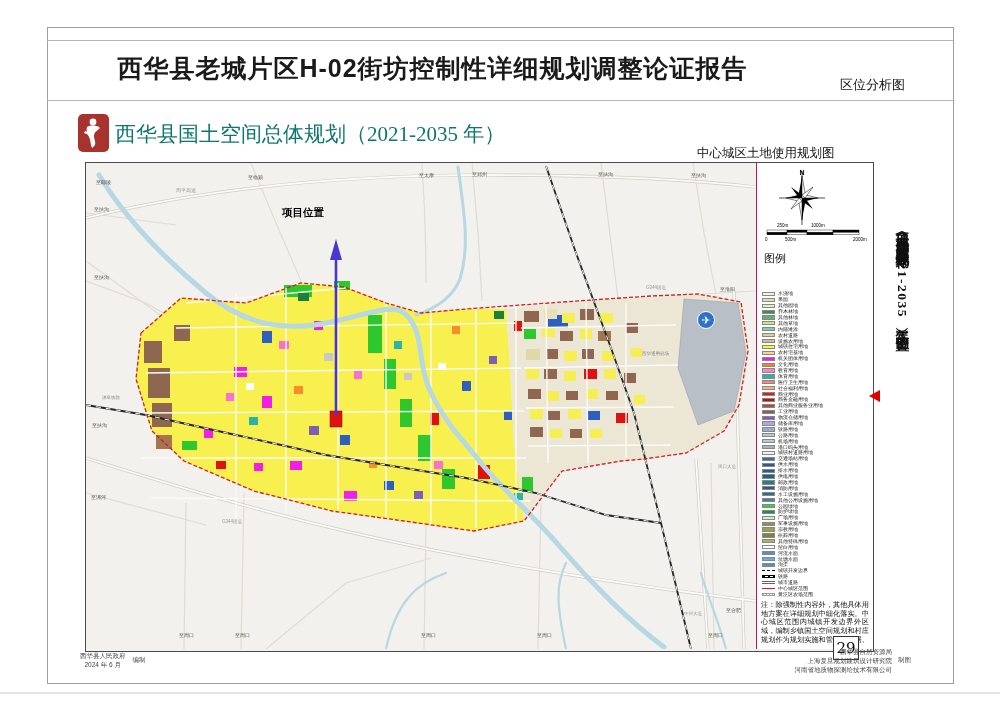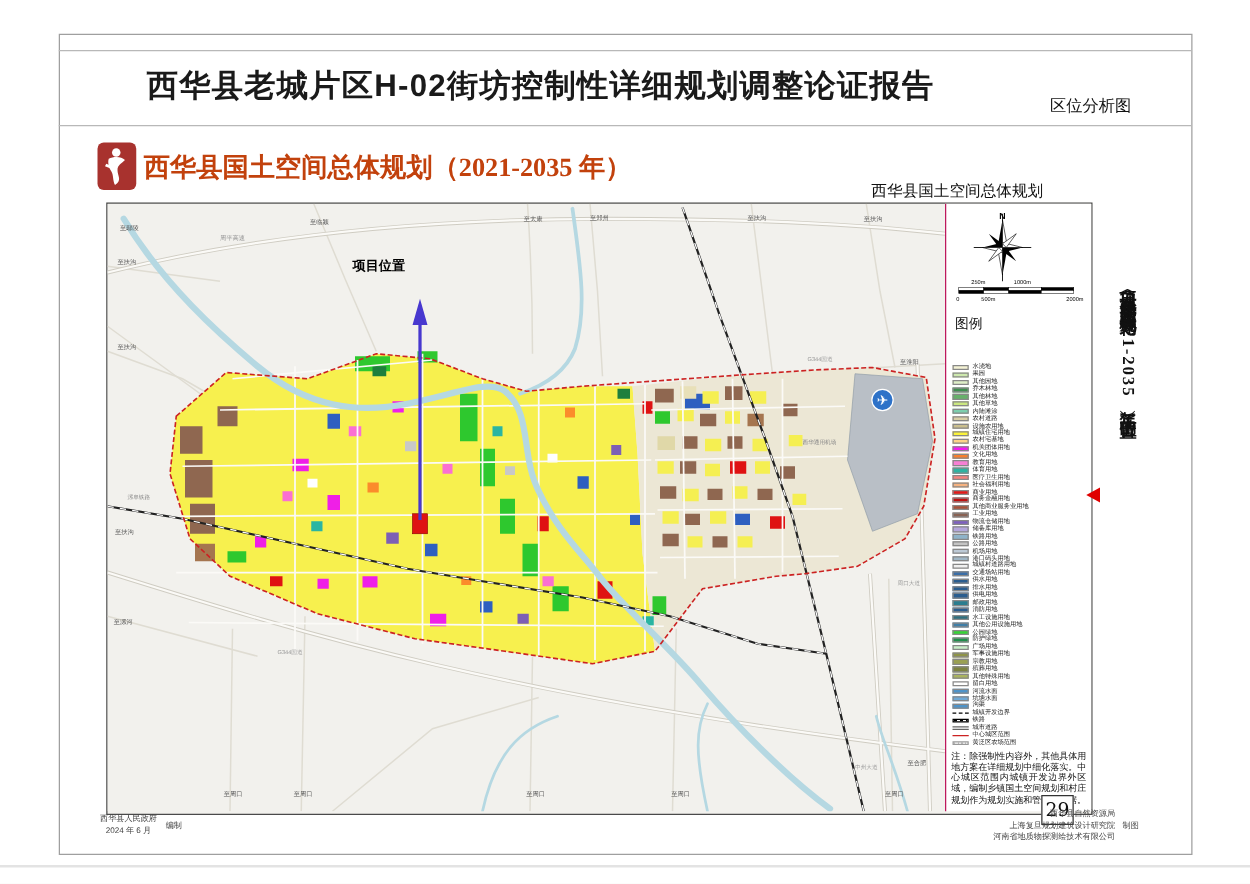--- a/index.html
+++ b/index.html
@@ -6,22 +6,22 @@
   body{width:1000px;height:707px;position:relative;background:#ffffff;overflow:hidden;
        font-family:"Liberation Sans", sans-serif;color:#111;}
   .sheet{position:absolute;left:47px;top:27px;width:905px;height:655px;border:1px solid #9f9f9f;background:#fff;}
   .bottom-shadow{position:absolute;left:0;top:692px;width:1000px;border-top:2px solid #e3e3e3;}
   .rule{position:absolute;left:47px;width:906px;border-top:1px solid #b8b8b8;}
   .rule1{top:40px;} .rule2{top:100px;}
   .main-title{position:absolute;left:85px;top:52px;width:695px;text-align:center;
       font-size:25px;font-weight:700;letter-spacing:1px;color:#1a1a1a;}
   .corner-label{position:absolute;right:95px;top:76px;font-size:13px;color:#111;}
   .logo{position:absolute;left:78px;top:114px;width:31px;height:38px;background:#a8322e;border-radius:5px;}
-  .plan-title{position:absolute;left:115px;top:120px;font-size:21px;font-weight:700;
-      font-family:"Liberation Serif", serif;color:#c2410c;}
+  .plan-title{position:absolute;left:115px;top:120px;font-size:21px;font-weight:400;
+      font-family:"Liberation Serif", serif;color:#0f766e;}
   .map-subtitle{position:absolute;left:697px;top:145px;font-size:12.5px;color:#111;}
   .main-box{position:absolute;left:85px;top:162px;width:787px;height:488px;border:1px solid #4a4a4a;background:#f2f1ed;}
   .map-canvas{position:absolute;left:0;top:0;width:670px;height:486px;}
   .legend-panel{position:absolute;left:670px;top:0;width:116px;height:486px;border-left:1px solid #be185d;background:#fff;}
   .legend-title{position:absolute;left:7px;top:88px;font-size:11px;color:#111;font-family:"Liberation Serif",serif;}
   .legend-items{position:absolute;left:5px;top:128px;width:110px;}
   .lg-row{display:flex;align-items:center;gap:3px;height:5.9px;}
   .lg-sw{width:13px;height:4.2px;border:0.5px solid #888;flex:none;box-sizing:border-box;}
   .lg-boundary{height:0!important;border:none!important;border-top:1.3px dashed #000!important;}
   .lg-railway{height:3.4px!important;border:0.5px solid #000!important;
@@ -60,21 +60,21 @@
 <div class="corner-label">区位分析图</div>
 
 <div class="logo">
   <svg width="31" height="38" viewBox="0 0 31 38">
     <circle cx="15" cy="8" r="3.4" fill="#fff"></circle>
     <path d="M9,13 C13,11 19,11 22,14 C19,17 16,18 16,22 C16,27 20,30 14,34 C12,30 13,26 11,23 C9,20 8,16 9,13 Z" fill="#fff"></path>
     <path d="M7,17 L12,19 L11,21 L6,19 Z" fill="#fff"></path>
   </svg>
 </div>
 <div class="plan-title">西华县国土空间总体规划（2021-2035 年）</div>
-<div class="map-subtitle">西华县国土空间总体规划</div>
+<div class="map-subtitle">中心城区土地使用规划图</div>
 
 <div class="main-box">
   <svg class="map-canvas" viewBox="0 0 670 486">
     <rect x="0" y="0" width="670" height="486" fill="#f2f1ed"></rect>
 
     <g stroke="#dfdcd2" stroke-width="1.2" fill="none">
       <path d="M0,98 L140,200 L230,252"></path>
       <path d="M165,0 L190,60 L215,118"></path>
       <path d="M340,120 C340,60 338,30 336,0"></path>
       <path d="M386,0 L392,70 L396,138"></path>

